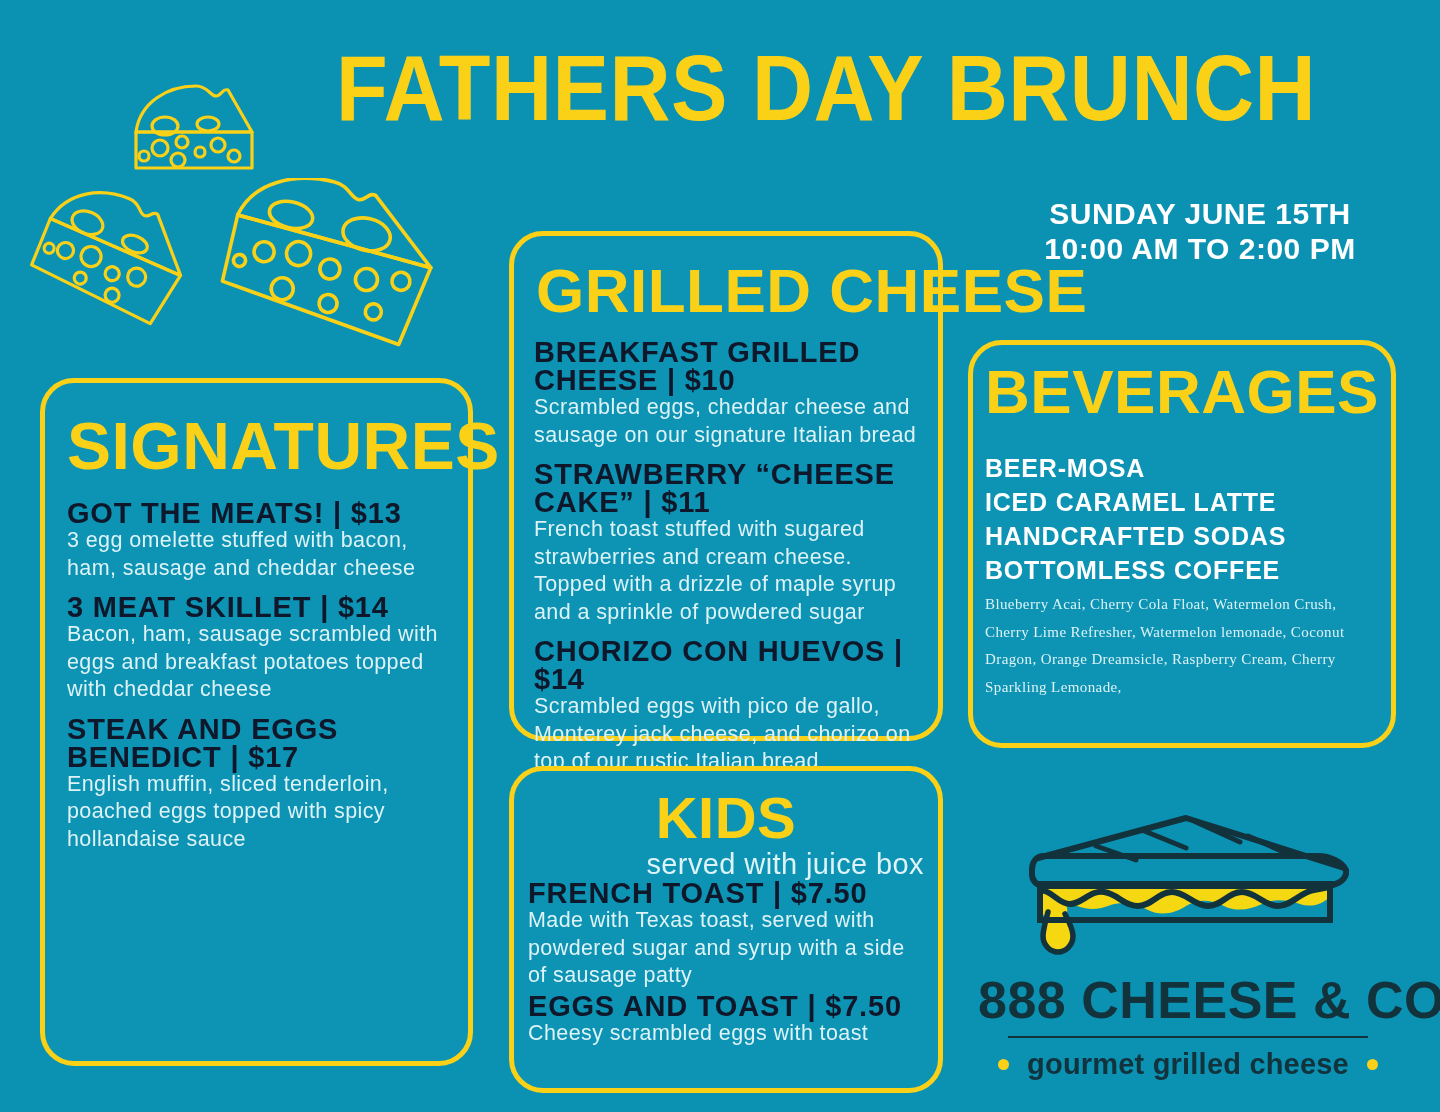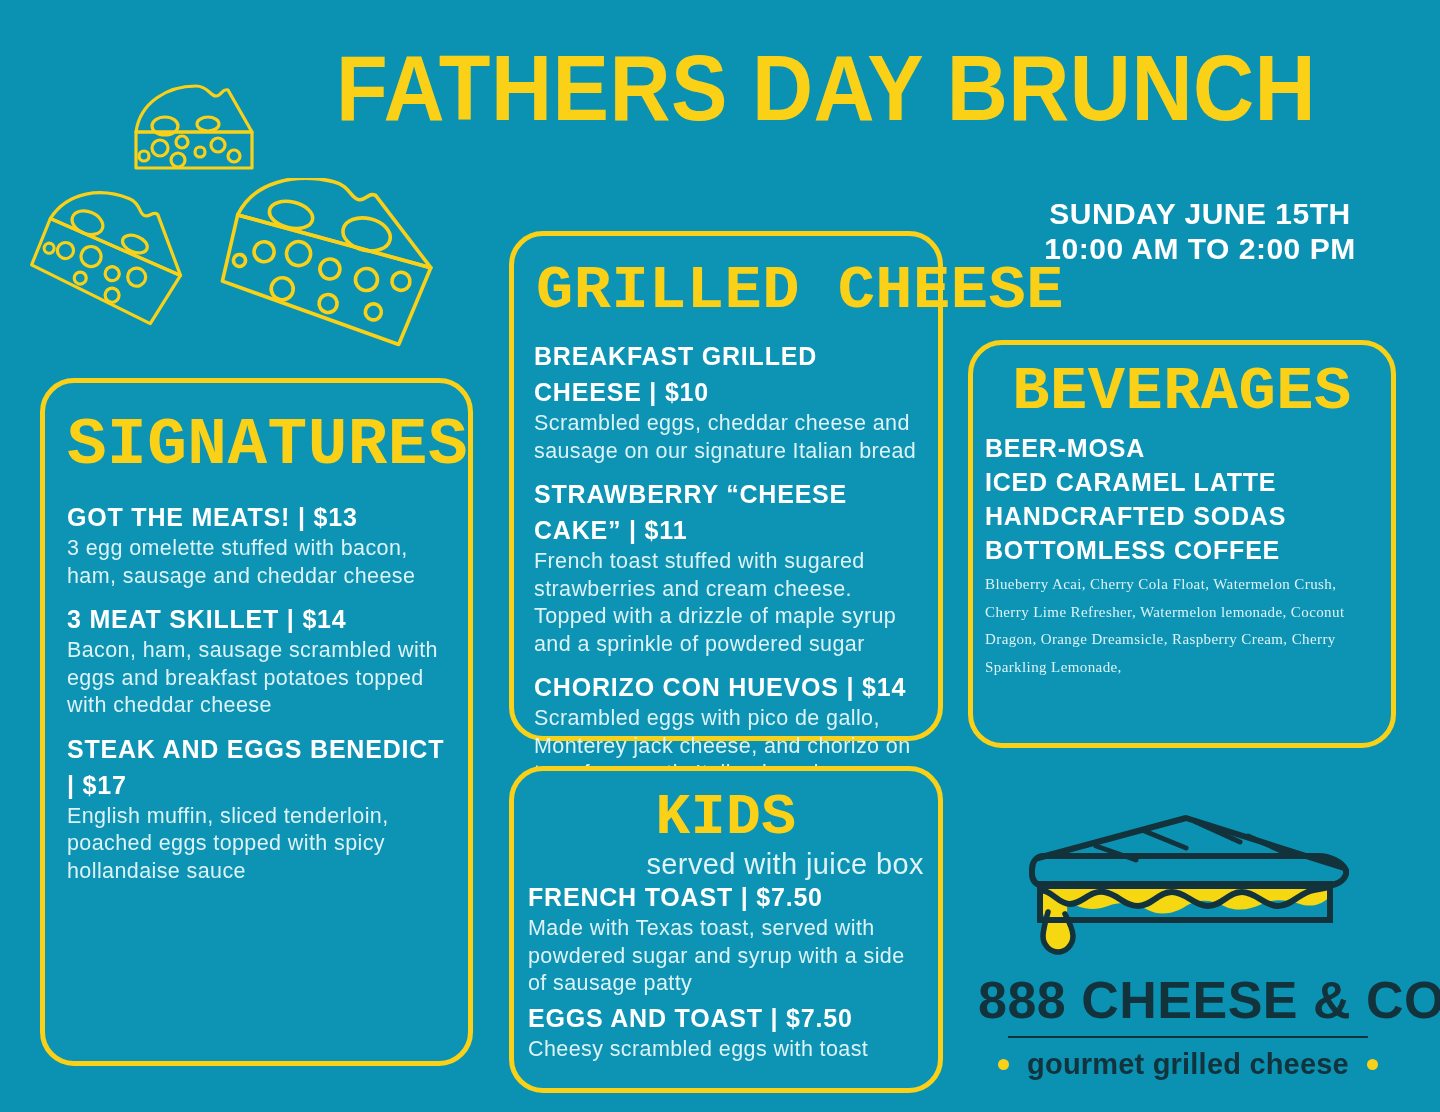--- a/index.html
+++ b/index.html
@@ -78,27 +78,26 @@
     border: 5px solid #fbd118;
     border-radius: 34px;
     background: #0d93b3;
   }
 
   .panel-title {
     color: #fbd118;
     text-align: center;
     white-space: nowrap;
     line-height: 1;
-    font-family: Liberation Mono, monospace;
   }
 
   .item-name {
-    color: #ffffff;
-    font-size: 25px;
-    line-height: 36px;
+    color: #0f172a;
+    font-size: 29px;
+    line-height: 28px;
     letter-spacing: 0.8px;
     margin-top: 11px;
   }
 
   .item-desc {
     font-size: 21.5px;
     line-height: 27.5px;
     margin-top: 0;
   }
 
@@ -163,21 +162,21 @@
     left: 968px;
     top: 340px;
     width: 428px;
     height: 408px;
     padding: 0 12px;
   }
   #panel-beverages .panel-title {
     font-size: 62px;
     margin-top: 16px;
   }
-  #bev-list { margin-top: 8px; }
+  #bev-list { margin-top: 28px; }
   .bev-name {
     color: #ffffff;
     font-size: 25px;
     line-height: 34px;
     letter-spacing: 0.8px;
   }
   #bev-sodas {
     font-size: 15px;
     line-height: 27.5px;
     margin-top: 4px;

